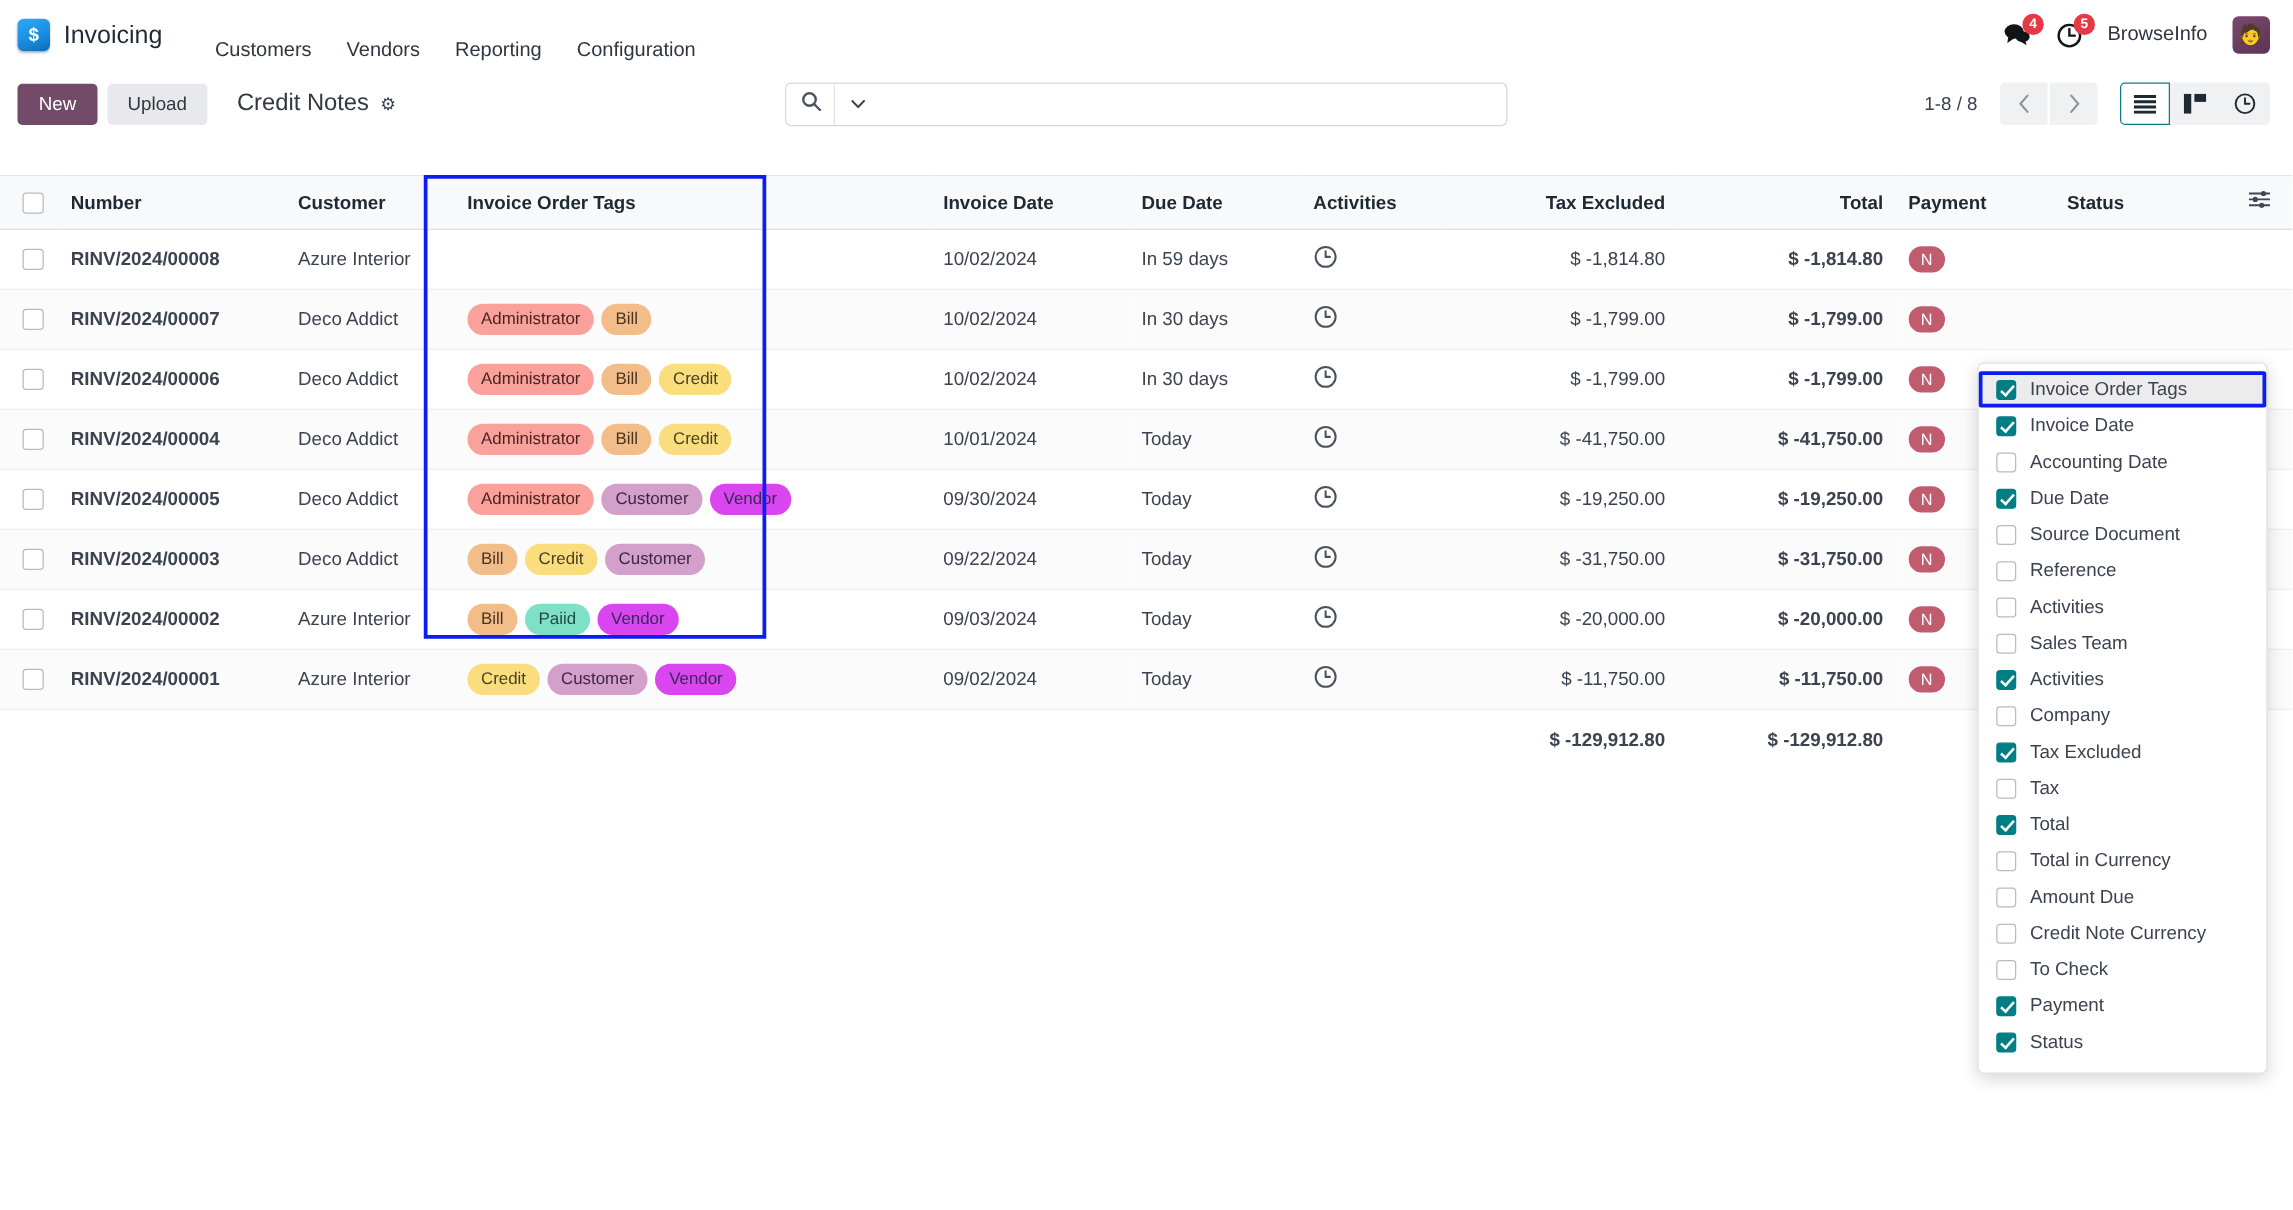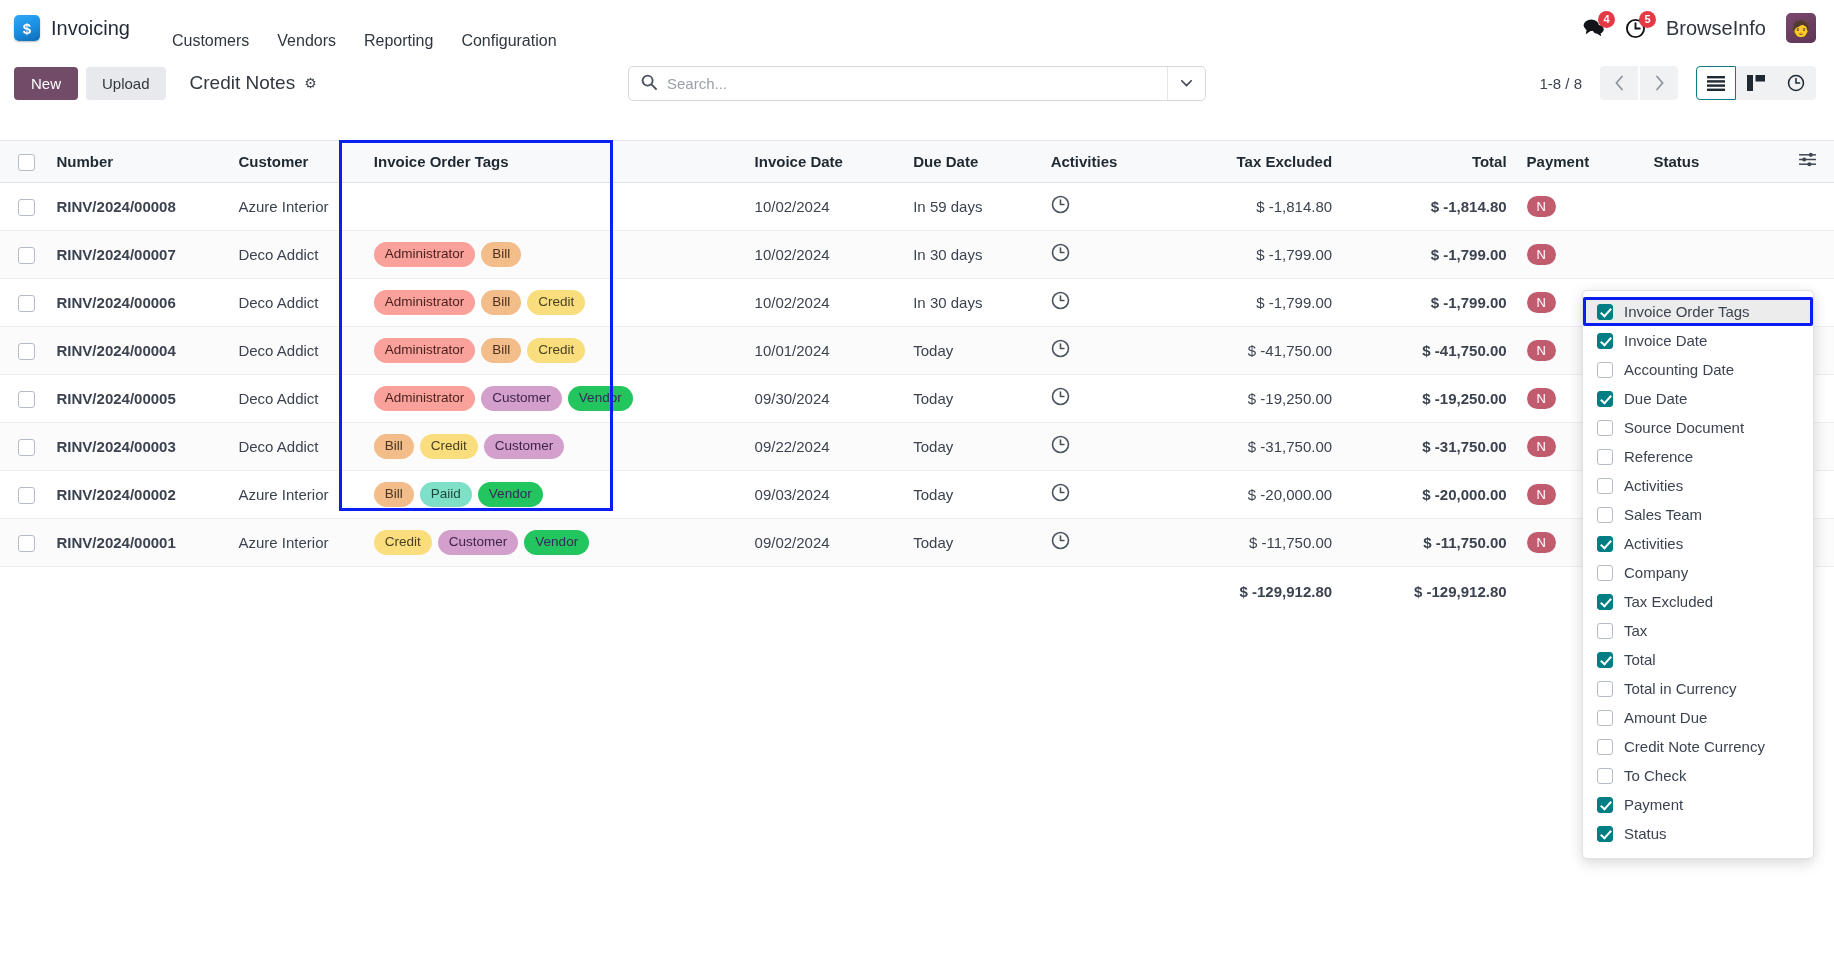--- a/index.html
+++ b/index.html
@@ -42,21 +42,21 @@
     margin-left: auto; display: flex; align-items: center; gap: 20px;
   }
   .sys-icon { position: relative; cursor: pointer; display:flex; align-items:center; }
   .badge {
     position: absolute; top: -7px; right: -10px;
     background: #e63946; color: #fff;
     font-size: 11px; font-weight: 600;
     min-width: 17px; height: 17px; line-height: 17px;
     border-radius: 9px; text-align: center; padding: 0 4px;
   }
-  .user-name { font-size: 20px; color: #2f3640; cursor: pointer; }
+  .user-name { font-size: 16px; color: #2f3640; cursor: pointer; }
   .avatar {
     width: 30px; height: 30px; border-radius: 5px;
     background: linear-gradient(150deg,#7b4a6e,#5d3354);
     display:flex; align-items:center; justify-content:center;
     font-size: 16px; cursor: pointer; overflow:hidden;
   }
 
   
   .control-panel {
     height: 54px;
@@ -177,21 +177,21 @@
     font-size: 13.5px;
     padding: 4px 11px;
     margin-right: 6px;
     line-height: 1.25;
     white-space: nowrap;
   }
   .t-admin   { background: #f9a19a; color: #4a2320; }
   .t-bill    { background: #f3bd8a; color: #4a3320; }
   .t-credit  { background: #fade7e; color: #4a4020; }
   .t-customer{ background: #d2a0cb; color: #40234a; }
-  .t-vendor  { background: #22c55e; color: #352a5a; }
+  .t-vendor  { background: #d946ef; color: #352a5a; }
   .t-paid    { background: #7fe0c8; color: #1d4a40; }
 
   .status-pill {
     display:inline-block; background:#c05c6e; color:#fff;
     border-radius: 11px; font-size: 13px; padding: 3px 10px;
   }
   .opt-btn {
     font-size: 16px; color: #3f4650; cursor: pointer;
   }
 
@@ -296,21 +296,20 @@
   </div>
 
   <div class="searchbar-wrap">
     <div class="searchbar">
       <span class="search-icon">
         <svg width="16" height="16" viewBox="0 0 16 16">
           <circle cx="6.6" cy="6.6" r="5" fill="none" stroke="#4a5360" stroke-width="1.9"></circle>
           <line x1="10.4" y1="10.4" x2="15" y2="15" stroke="#4a5360" stroke-width="1.9" stroke-linecap="round"></line>
         </svg>
       </span>
-      <input class="search-input" type="text" placeholder="Search..." style="">
       <div class="search-caret">
         <svg width="11" height="7" viewBox="0 0 11 7">
           <path d="M0.8 0.8 L5.5 5.6 L10.2 0.8" fill="none" stroke="#3f4650" stroke-width="1.6" stroke-linecap="round"></path>
         </svg>
       </div>
     </div>
   </div>
 
   <div class="cp-right">
     <span class="pager-count">1-8 / 8</span>

